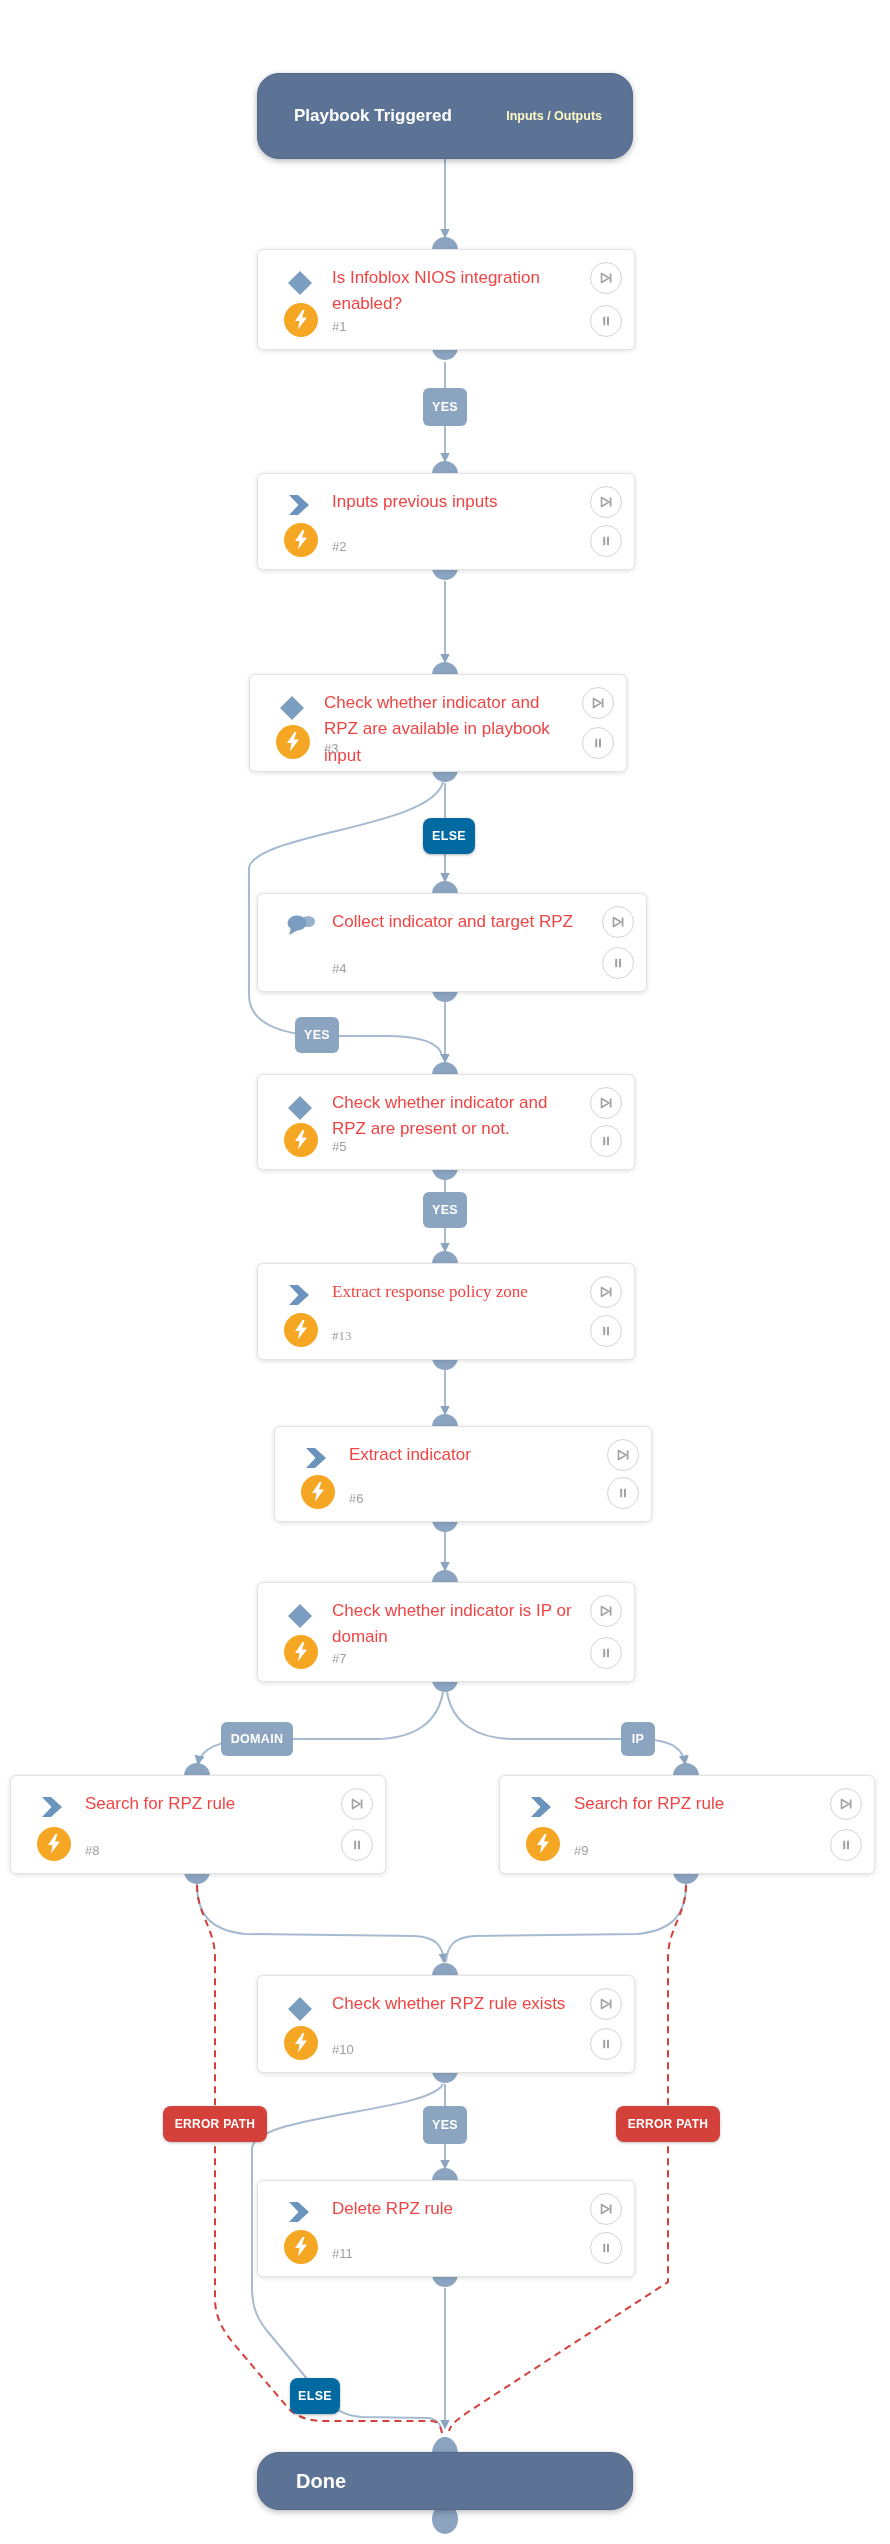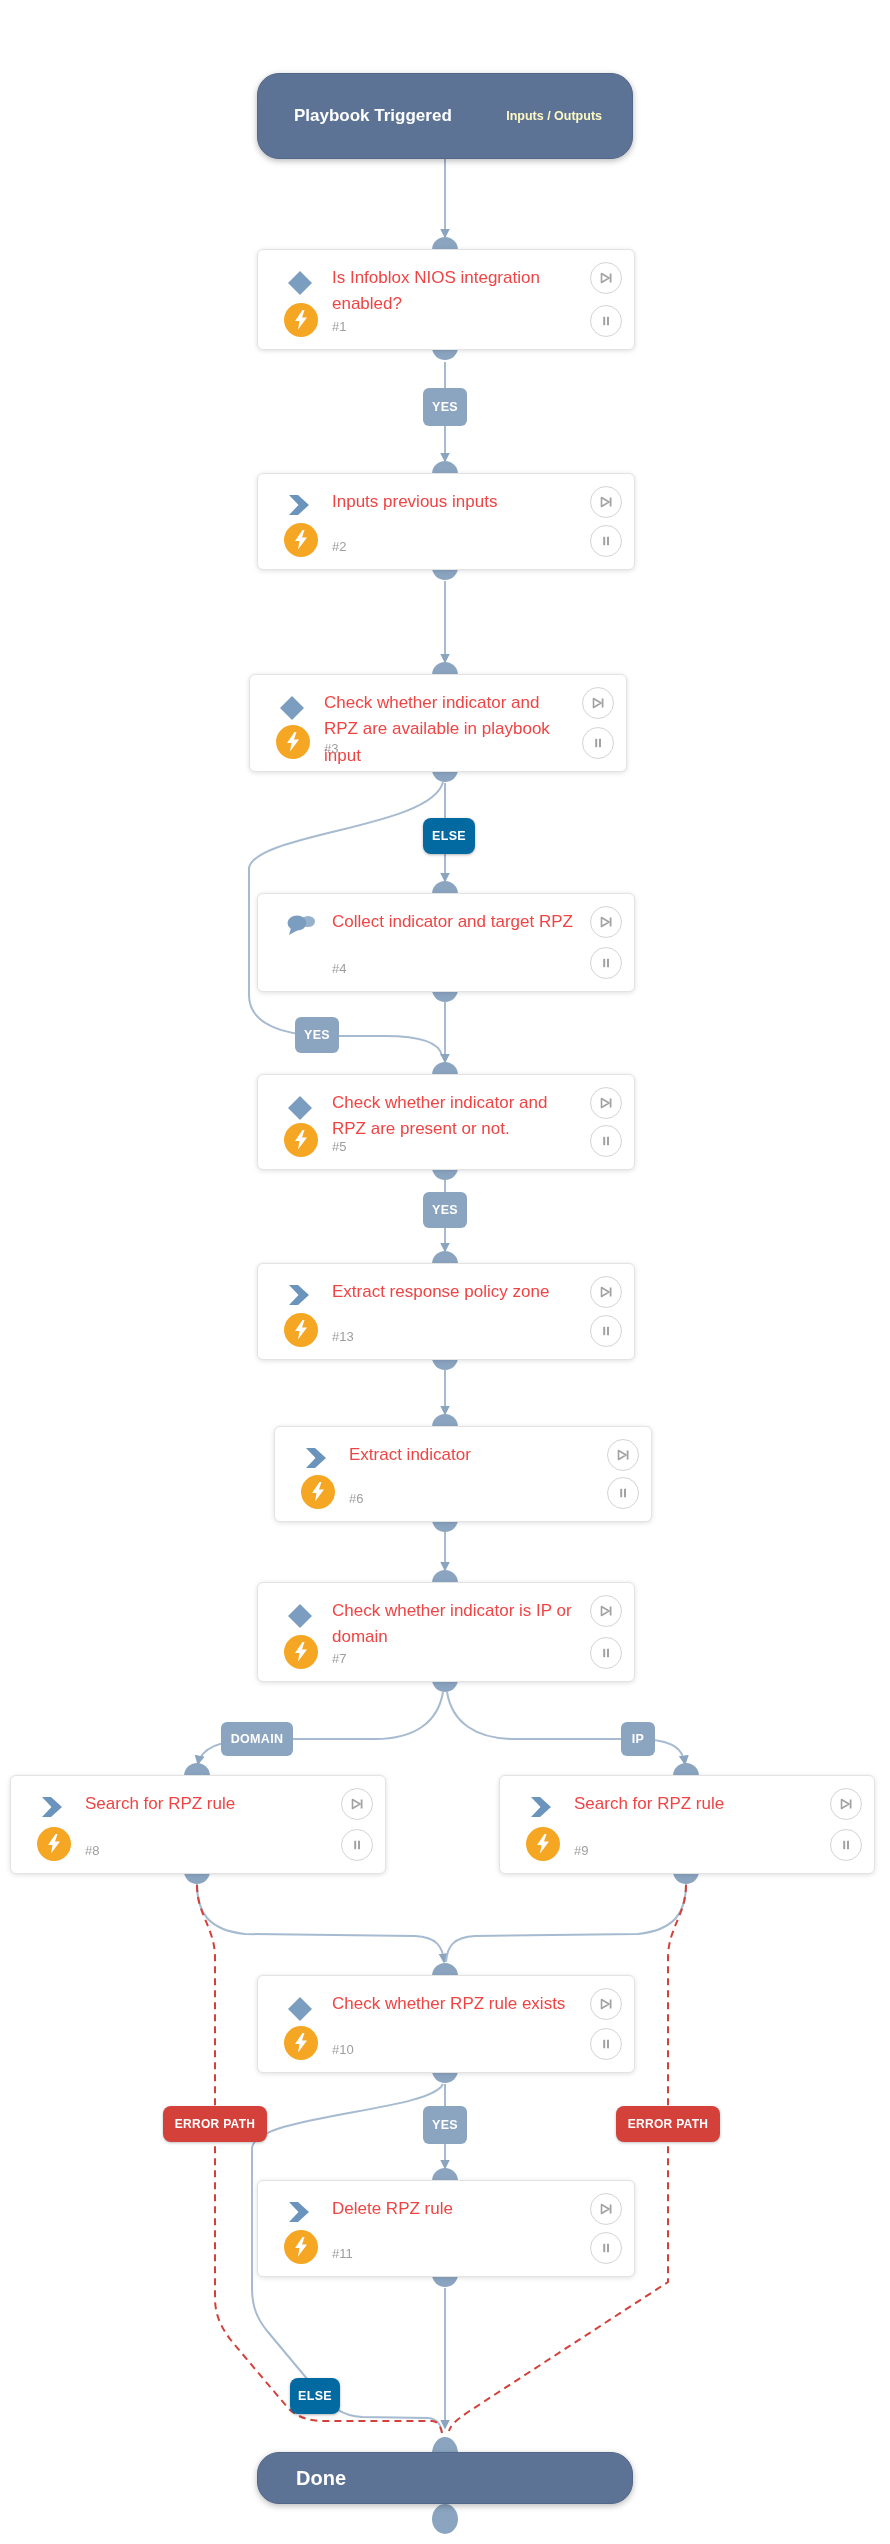--- a/index.html
+++ b/index.html
@@ -84,21 +84,21 @@
       <ellipse cx="445" cy="2274" rx="13" ry="13" fill="#8ba5c1"></ellipse>
       <ellipse cx="445" cy="2454" rx="13" ry="17" fill="#8ba5c1"></ellipse>
       <ellipse cx="445" cy="2519" rx="13" ry="15" fill="#8ba5c1"></ellipse>
     </svg>
 
   <div class="start" id="start-node" style="left: 257px; top: 73px; width: 376px; height: 86px;">
     <span class="t">Playbook Triggered</span>
     <span class="io">Inputs / Outputs</span>
   </div>
 
-  <div class="end" id="end-node" style="left: 257px; top: 2452px; width: 376px; height: 52px;">
+  <div class="end" id="end-node" style="left: 257px; top: 2452px; width: 376px; height: 58px;">
     <span>Done</span>
   </div>
 
 <div class="node" style="left: 257px; top: 249px; width: 376px; height: 99px;">
       <span class="type-icon"><svg width="28" height="28" viewBox="0 0 28 28">
           <polygon points="14,2 26,14 14,26 2,14" fill="#7b9dbf"></polygon>
         </svg></span>
       <div class="title">Is Infoblox NIOS integration enabled?</div>
       <div class="num">#1</div>
       <div class="bolt-wrap">
@@ -160,21 +160,21 @@
           <line x1="12.6" y1="3.5" x2="12.6" y2="12.5" stroke="#a2a2a2" stroke-width="1.8"></line>
         </svg>
       </div>
       <div class="ctrl pause">
         <svg width="16" height="16" viewBox="0 0 16 16">
           <line x1="6.2" y1="3.8" x2="6.2" y2="12.2" stroke="#a2a2a2" stroke-width="2"></line>
           <line x1="10" y1="3.8" x2="10" y2="12.2" stroke="#a2a2a2" stroke-width="2"></line>
         </svg>
       </div>
     </div>
-    <div class="node" style="left: 257px; top: 893px; width: 376px; height: 97px;">
+    <div class="node" style="left: 257px; top: 893px; width: 376px; height: 97px; padding-left: 12px;">
       <span class="type-icon"><svg width="30" height="26" viewBox="0 0 30 26">
           <ellipse cx="11" cy="10" rx="9.5" ry="7.5" fill="#7b9dbf"></ellipse>
           <path d="M5,15 L3,22 L13,16.5 Z" fill="#7b9dbf"></path>
           <ellipse cx="22" cy="8.5" rx="7" ry="5.5" fill="#7b9dbf" opacity=".8"></ellipse>
         </svg></span>
       <div class="title">Collect indicator and target RPZ</div>
       <div class="num">#4</div>
 
       <div class="ctrl skip">
         <svg width="16" height="16" viewBox="0 0 16 16">
@@ -206,21 +206,21 @@
           <line x1="12.6" y1="3.5" x2="12.6" y2="12.5" stroke="#a2a2a2" stroke-width="1.8"></line>
         </svg>
       </div>
       <div class="ctrl pause">
         <svg width="16" height="16" viewBox="0 0 16 16">
           <line x1="6.2" y1="3.8" x2="6.2" y2="12.2" stroke="#a2a2a2" stroke-width="2"></line>
           <line x1="10" y1="3.8" x2="10" y2="12.2" stroke="#a2a2a2" stroke-width="2"></line>
         </svg>
       </div>
     </div>
-    <div class="node" style="left: 257px; top: 1263px; width: 376px; height: 95px;">
+    <div class="node" style="left: 257px; top: 1263px; width: 376px; height: 95px; font-family: Liberation Serif, serif;">
       <span class="type-icon"><svg width="24" height="24" viewBox="0 0 24 24">
           <path d="M3,2 L12,2 L23,12 L12,22 L3,22 L12.5,12 Z" fill="#6b94bd"></path>
         </svg></span>
       <div class="title">Extract response policy zone</div>
       <div class="num">#13</div>
       <div class="bolt-wrap">
         <svg width="14" height="20" viewBox="0 0 14 20">
           <path d="M8.5,0 L1,11 L5.5,11 L4,19.5 L13,7.5 L8,7.5 L10.5,0 Z" fill="#ffffff"></path>
         </svg>
       </div>

